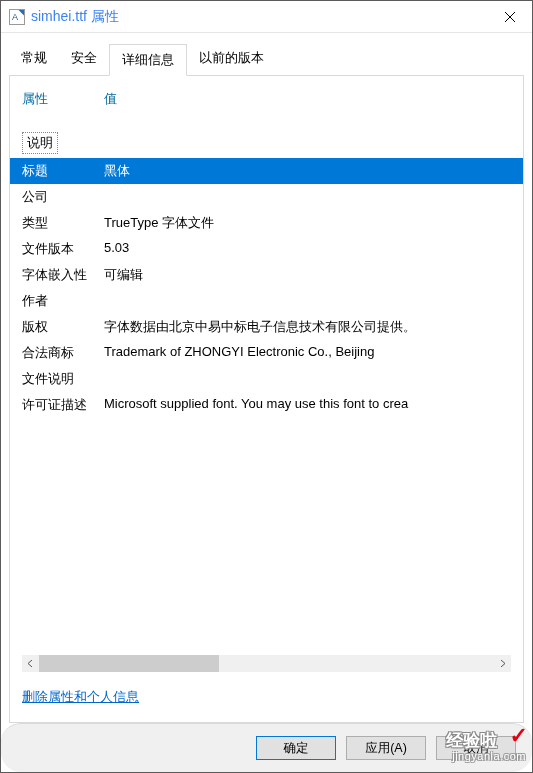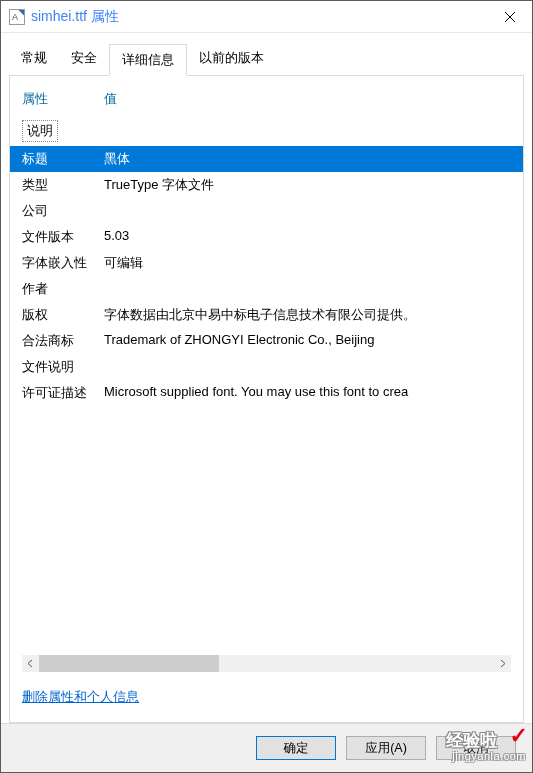--- a/index.html
+++ b/index.html
@@ -12,32 +12,32 @@
 .titletext { font-size: 14px; color: #3b82f6; }
 .closebtn { margin-left: auto; width: 45px; height: 32px; display: flex; align-items: center; justify-content: center; color: #000; }
 .closebtn svg { width: 10px; height: 10px; }
 .tabs { display: flex; padding: 10px 8px 0 8px; align-items: flex-start; }
 .tab { padding: 6px 12px; font-size: 13px; color: #000; cursor: pointer; }
 .tab.active { border: 1px solid #d9d9d9; border-bottom: 1px solid #fff; background: #fff; position: relative; top: 1px; }
 .tabcontent { border: 1px solid #d9d9d9; margin: 0 8px; flex: 1; display: flex; flex-direction: column; padding: 10px 0 14px 0; overflow: hidden; }
 .hdrrow { display: flex; padding: 4px 12px 8px 12px; font-size: 13px; color: #0369a1; }
 .col1 { width: 82px; flex-shrink: 0; }
 .col2 { flex: 1; }
-.groupbox { margin: 4px 12px 4px 12px; }
+.groupbox { margin: 16px 12px 4px 12px; }
 .groupbox span { display: inline-block; padding: 1px 4px; border: 1px dotted #888; font-size: 13px; }
 .rows { flex: 1; overflow: hidden; }
 .row { display: flex; padding: 4px 12px; font-size: 13px; color: #000; white-space: nowrap; }
 .row.selected { background: #0078d7; color: #fff; }
 .scrollh { display: flex; margin: 0 12px; height: 17px; background: #f0f0f0; align-items: center; }
 .scrollbtn { width: 17px; height: 17px; display: flex; align-items: center; justify-content: center; color: #555; font-size: 8px; }
 .scrolltrack { flex: 1; height: 17px; position: relative; }
 .scrollthumb { position: absolute; left: 0; top: 0; width: 180px; height: 17px; background: #cdcdcd; }
 .linkrow { margin: 16px 12px 2px 12px; }
 .linkrow a { color: #0066cc; text-decoration: underline; font-size: 13px; cursor: pointer; }
-.btnbar { display: flex; gap: 10px; justify-content: flex-end; padding: 12px 16px; background: #f0f0f0; border-top: 1px solid #d9d9d9; }
+.btnbar { display: flex; gap: 10px; justify-content: flex-end; padding: 12px 16px; background: #f0f0f0; border-top: 1px solid #d9d9d9; border-radius: 20px; }
 .wbtn { width: 80px; height: 24px; border: 1px solid #adadad; background: #e1e1e1; font-size: 12.5px; cursor: pointer; display: flex; align-items: center; justify-content: center; }
 .wbtn.def { border: 1px solid #0078d7; }
 .wmark { position: absolute; right: 6px; bottom: 10px; pointer-events: none; }
 .wm1 { font-size: 17px; font-weight: bold; color: #fff; text-shadow: -1px -1px 0 #888, 1px -1px 0 #888, -1px 1px 0 #888, 1px 1px 0 #888; position: relative; }
 .wm1 .chk { color: #e60012; font-size: 22px; font-weight: bold; position: absolute; right: -2px; top: -6px; text-shadow: none; }
 .wm2 { font-size: 11px; color: #fff; text-shadow: -1px -1px 0 #999, 1px -1px 0 #999, -1px 1px 0 #999, 1px 1px 0 #999; letter-spacing: 0.5px; margin-top: -2px; padding-left: 6px; }
 </style>
 </head>
 <body>
 
@@ -70,26 +70,26 @@
     <div class="groupbox">
       <span>说明</span>
     </div>
 
     <div class="rows">
       <div class="row selected">
         <div class="col1">标题</div>
         <div class="col2">黑体</div>
       </div>
       <div class="row">
+        <div class="col1">公司</div>
+        <div class="col2"></div>
+      </div>
+      <div class="row">
         <div class="col1">类型</div>
         <div class="col2">TrueType 字体文件</div>
-      </div>
-      <div class="row">
-        <div class="col1">公司</div>
-        <div class="col2"></div>
       </div>
       <div class="row">
         <div class="col1">文件版本</div>
         <div class="col2">5.03</div>
       </div>
       <div class="row">
         <div class="col1">字体嵌入性</div>
         <div class="col2">可编辑</div>
       </div>
       <div class="row">

